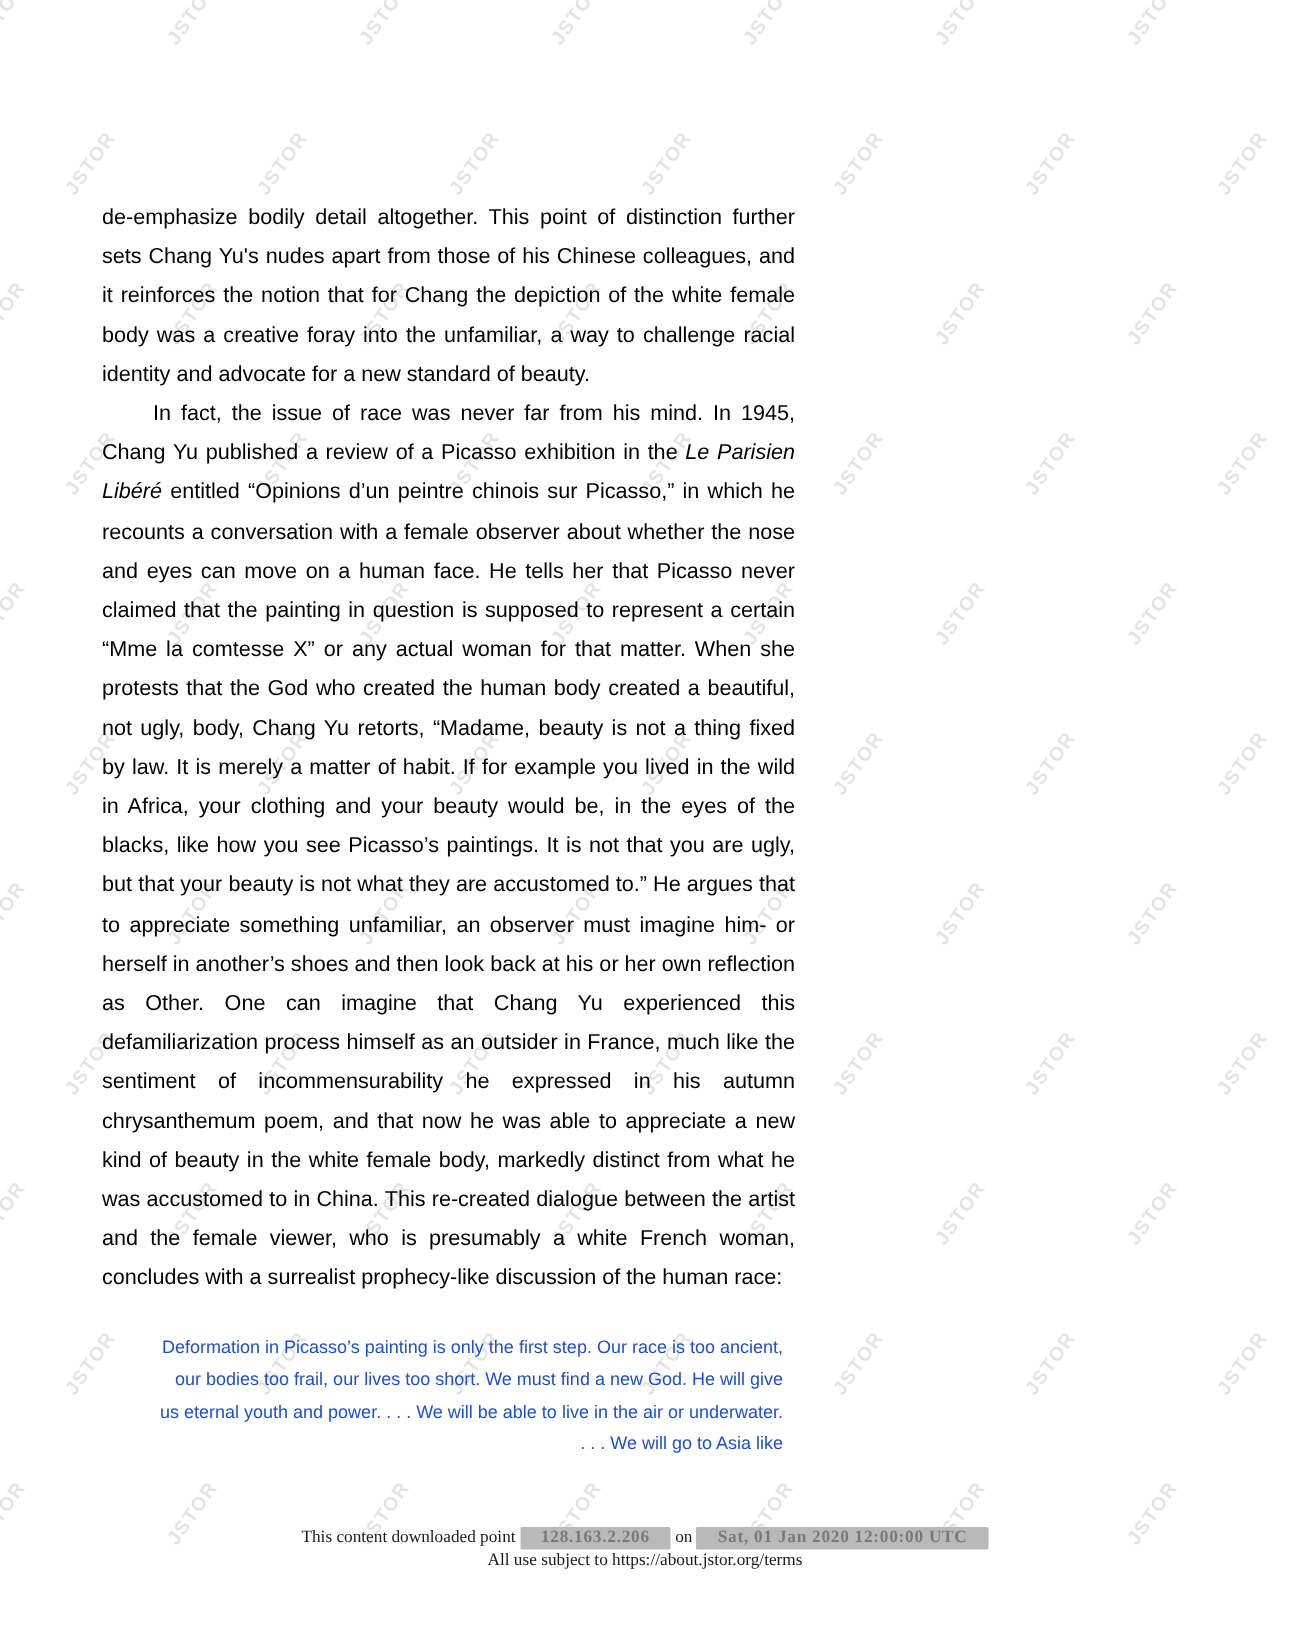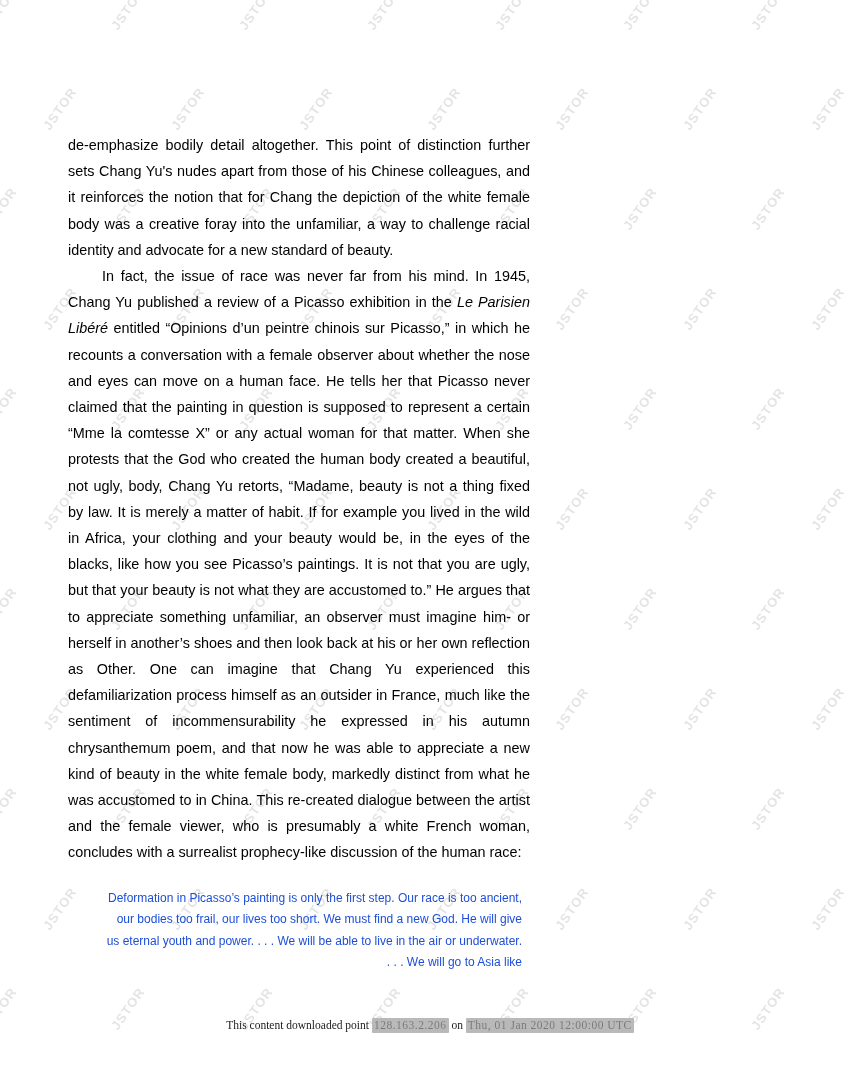--- a/index.html
+++ b/index.html
@@ -100,22 +100,23 @@
     font-size: 11.5px;
     line-height: 15px;
     color: #1a1a1a;
     z-index: 10;
   }
   .jstor-footer .redact {
     display: inline-block;
     background: #b9b9b9;
     color: rgba(0,0,0,0.35);
     letter-spacing: 0.5px;
-    padding: 0 2px;
+    padding: 0 14px;
     border-radius: 1px;
+    font-weight: bold;
   }
   .jstor-footer a {
     color: #1a1a1a;
     text-decoration: none;
   }
   .italic { font-style: italic; }
 </style>
 </head>
 <body>
 
@@ -206,16 +207,17 @@
     <p class="body-para">de-emphasize bodily detail altogether. This point of distinction further sets Chang Yu's nudes apart from those of his Chinese colleagues, and it reinforces the notion that for Chang the depiction of the white female body was a creative foray into the unfamiliar, a way to challenge racial identity and advocate for a new standard of beauty.</p>
 
     <p class="body-para indent"><span>In fact, the issue of race was never far from his mind. In 1945, Chang Yu published a review of a Picasso exhibition in the </span><span class="italic">Le Parisien Libéré</span><span> entitled “Opinions d’un peintre chinois sur Picasso,” in which he recounts a conversation with a female observer about whether the nose and eyes can move on a human face. He tells her that Picasso never claimed that the painting in question is supposed to represent a certain “Mme la comtesse X” or any actual woman for that matter. When she protests that the God who created the human body created a beautiful, not ugly, body, Chang Yu retorts, “Madame, beauty is not a thing fixed by law. It is merely a matter of habit. If for example you lived in the wild in Africa, your clothing and your beauty would be, in the eyes of the blacks, like how you see Picasso’s paintings. It is not that you are ugly, but that your beauty is not what they are accustomed to.” He argues that to appreciate something unfamiliar, an observer must imagine him- or herself in another’s shoes and then look back at his or her own reflection as Other. One can imagine that Chang Yu experienced this defamiliarization process himself as an outsider in France, much like the sentiment of incommensurability he expressed in his autumn chrysanthemum poem, and that now he was able to appreciate a new kind of beauty in the white female body, markedly distinct from what he was accustomed to in China. This re-created dialogue between the artist and the female viewer, who is presumably a white French woman, concludes with a surrealist prophecy-like discussion of the human race:</span></p>
 
     <p class="blockquote">Deformation in Picasso’s painting is only the first step. Our race is too ancient, our bodies too frail, our lives too short. We must find a new God. He will give us eternal youth and power. . . . We will be able to live in the air or underwater. . . . We will go to Asia like</p>
 
   </div>
 
 
   <div class="jstor-footer">
-    <div><span>This content downloaded point </span><span class="redact">128.163.2.206</span><span> on </span><span class="redact">Thu, 01 Jan 2020 12:00:00 UTC</span></div>
+    <div><span>This content downloaded point </span><span class="redact">128.163.2.206</span><span> on </span><span class="redact">Sat, 01 Jan 2020 12:00:00 UTC</span></div>
+    <div><span>All use subject to </span><a href="#">https://about.jstor.org/terms</a></div>
   </div>
 
 </div>
 
 </body></html>

